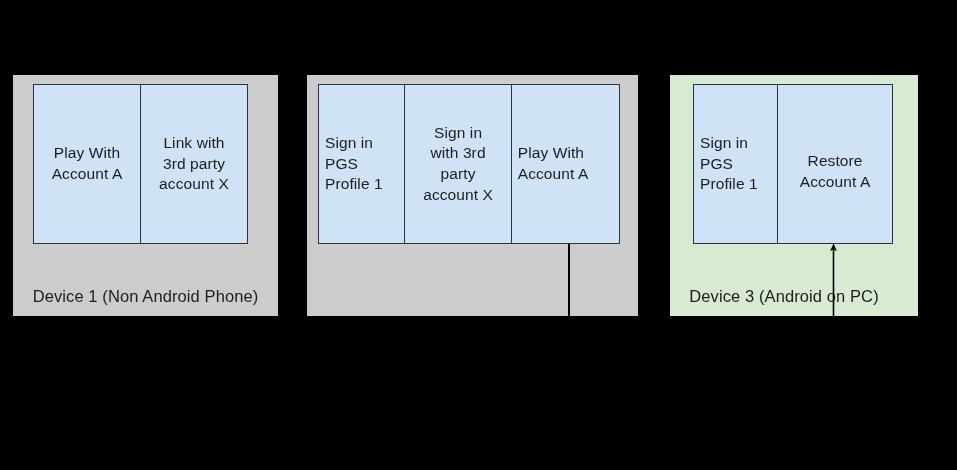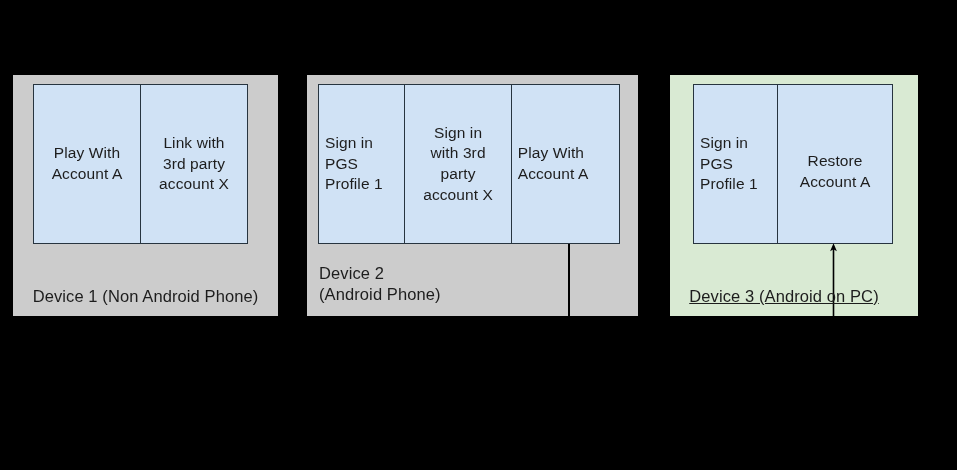--- a/index.html
+++ b/index.html
@@ -108,37 +108,35 @@
 account X</span>
     </div>
     <div class="lane" style="width:108px;">
       <span class="lane-text align-left">Play With
 Account A</span>
     </div>
   </div>
 
   <div class="connector-line" style="left:568px; top:244px; height:72px;"></div>
 
-  <div class="device-label" style="left:319px; top:263px; width:290px; text-align:left;">Device 2
-(Android Phone)</div>
 
   <div class="device-panel panel-green" style="left:670px; top:75px; width:248px; height:241px;"></div>
 
   <div class="lane-strip" style="left:693px; top:84px; width:200px; height:160px;">
     <div class="lane" style="width:85px;">
       <span class="lane-text align-left">Sign in
 PGS
 Profile 1</span>
     </div>
     <div class="lane" style="width:115px;margin-top:16px;">
       <span class="lane-text align-center">Restore
 Account A</span>
     </div>
   </div>
 
   <svg class="arrow-svg" style="left:820px; top:240px; width:30px; height:78px;" viewBox="0 0 30 78">
     <line x1="13.5" y1="78" x2="13.5" y2="8" stroke="#000000" stroke-width="1.6"></line>
     <path d="M13.5 3.2 L10.1 11.2 L13.5 9.3 L16.9 11.2 Z" fill="#000000"></path>
   </svg>
 
-  <div class="device-label" style="left:670px; top:286px; width:228px; text-align:center;text-decoration:underline;">Device 3 (Android on PC)</div>
+  <div class="device-label" style="left:670px; top:286px; width:228px; text-align:center;">Device 3 (Android on PC)</div>
 
 </div>
 
 </body></html>

